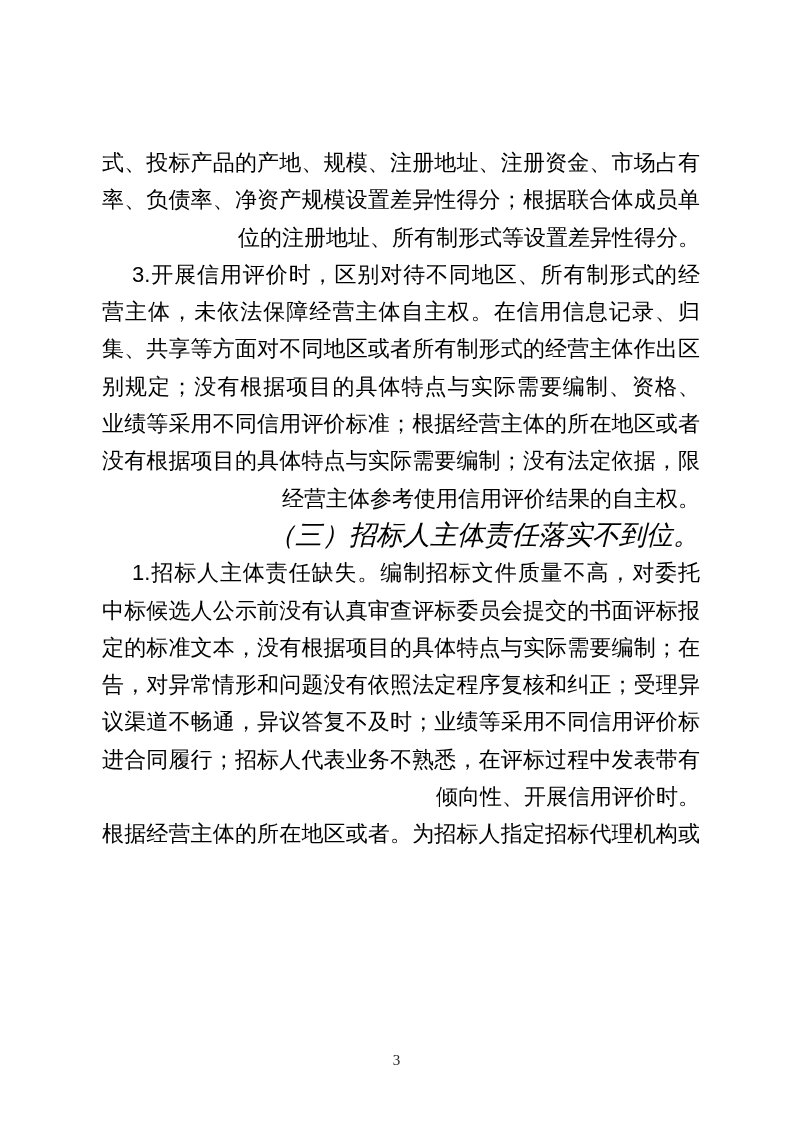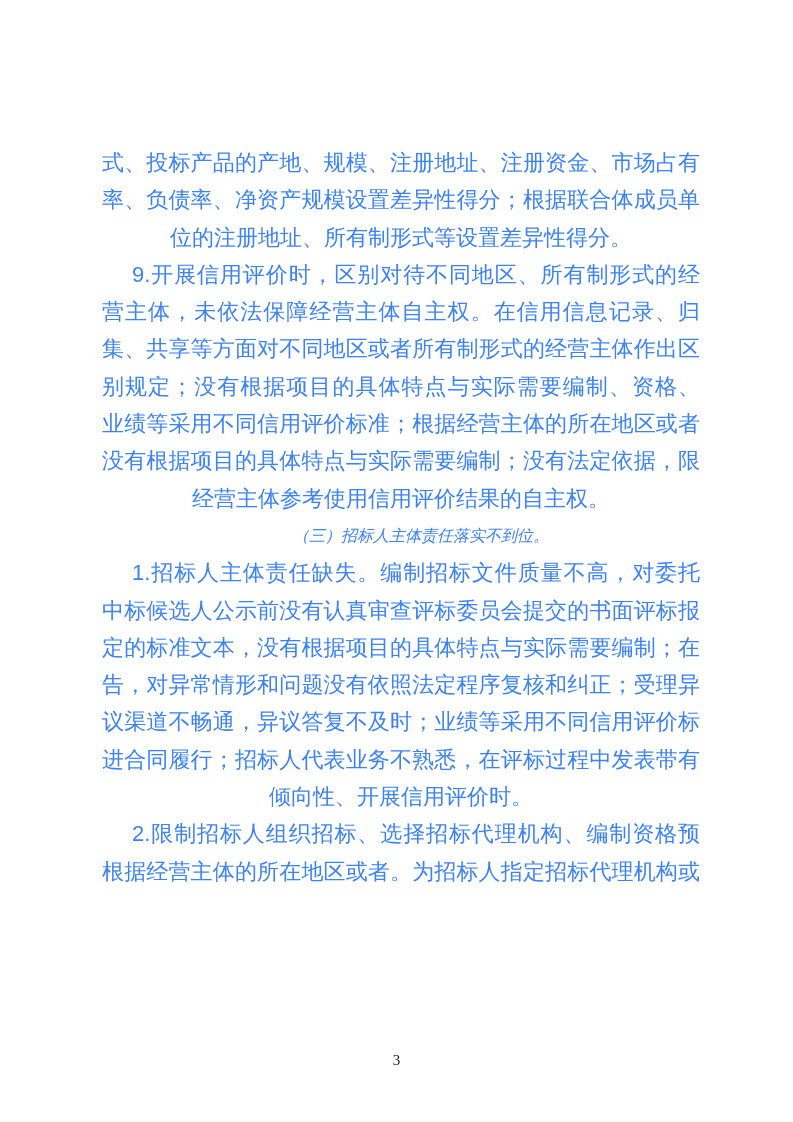--- a/index.html
+++ b/index.html
@@ -12,44 +12,44 @@
     width: 793px;
     height: 1122px;
     background: #ffffff;
     overflow: hidden;
   }
   .content {
     position: absolute;
     left: 102px;
     top: 144px;
     width: 598px;
-    color: #3b82f6;
+    color: #000000;
     font-family: "Liberation Sans", sans-serif;
     font-size: 22px;
   }
   .line {
     height: 37.3px;
     line-height: 37.3px;
-    text-align: center;
+    text-align: right;
     overflow: hidden;
   }
   
   .line.j {
     text-align: justify;
     text-align-last: justify;
   }
   
   .line.ind {
     text-indent: 30px;
   }
   
   .line.kai {
     font-family: "Liberation Serif", serif;
     font-style: italic;
-    font-size: 16px;
+    font-size: 27px;
     text-indent: 40px;
   }
   .footer {
     position: absolute;
     left: 0;
     right: 0;
     top: 1052px;
     text-align: center;
     font-family: "Liberation Serif", serif;
     font-size: 15px;
@@ -62,21 +62,21 @@
 <div class="page">
   <div class="content">
 
     <div class="para">
       <div class="line j">式、投标产品的产地、规模、注册地址、注册资金、市场占有</div>
       <div class="line j">率、负债率、净资产规模设置差异性得分；根据联合体成员单</div>
       <div class="line">位的注册地址、所有制形式等设置差异性得分。</div>
     </div>
 
     <div class="para">
-      <div class="line j ind">9.开展信用评价时，区别对待不同地区、所有制形式的经</div>
+      <div class="line j ind">3.开展信用评价时，区别对待不同地区、所有制形式的经</div>
       <div class="line j">营主体，未依法保障经营主体自主权。在信用信息记录、归</div>
       <div class="line j">集、共享等方面对不同地区或者所有制形式的经营主体作出区</div>
       <div class="line j">别规定；没有根据项目的具体特点与实际需要编制、资格、</div>
       <div class="line j">业绩等采用不同信用评价标准；根据经营主体的所在地区或者</div>
       <div class="line j">没有根据项目的具体特点与实际需要编制；没有法定依据，限制</div>
       <div class="line">经营主体参考使用信用评价结果的自主权。</div>
     </div>
 
     <div class="para">
       <div class="line kai">（三）招标人主体责任落实不到位。</div>
@@ -86,21 +86,20 @@
       <div class="line j ind">1.招标人主体责任缺失。编制招标文件质量不高，对委托</div>
       <div class="line j">中标候选人公示前没有认真审查评标委员会提交的书面评标报</div>
       <div class="line j">定的标准文本，没有根据项目的具体特点与实际需要编制；在</div>
       <div class="line j">告，对异常情形和问题没有依照法定程序复核和纠正；受理异</div>
       <div class="line j">议渠道不畅通，异议答复不及时；业绩等采用不同信用评价标准</div>
       <div class="line j">进合同履行；招标人代表业务不熟悉，在评标过程中发表带有</div>
       <div class="line">倾向性、开展信用评价时。</div>
     </div>
 
     <div class="para">
-      <div class="line j ind">2.限制招标人组织招标、选择招标代理机构、编制资格预</div>
       <div class="line j">根据经营主体的所在地区或者。为招标人指定招标代理机构或者</div>
     </div>
 
   </div>
 
   <div class="footer">
     <span>3</span>
   </div>
 </div>
 

